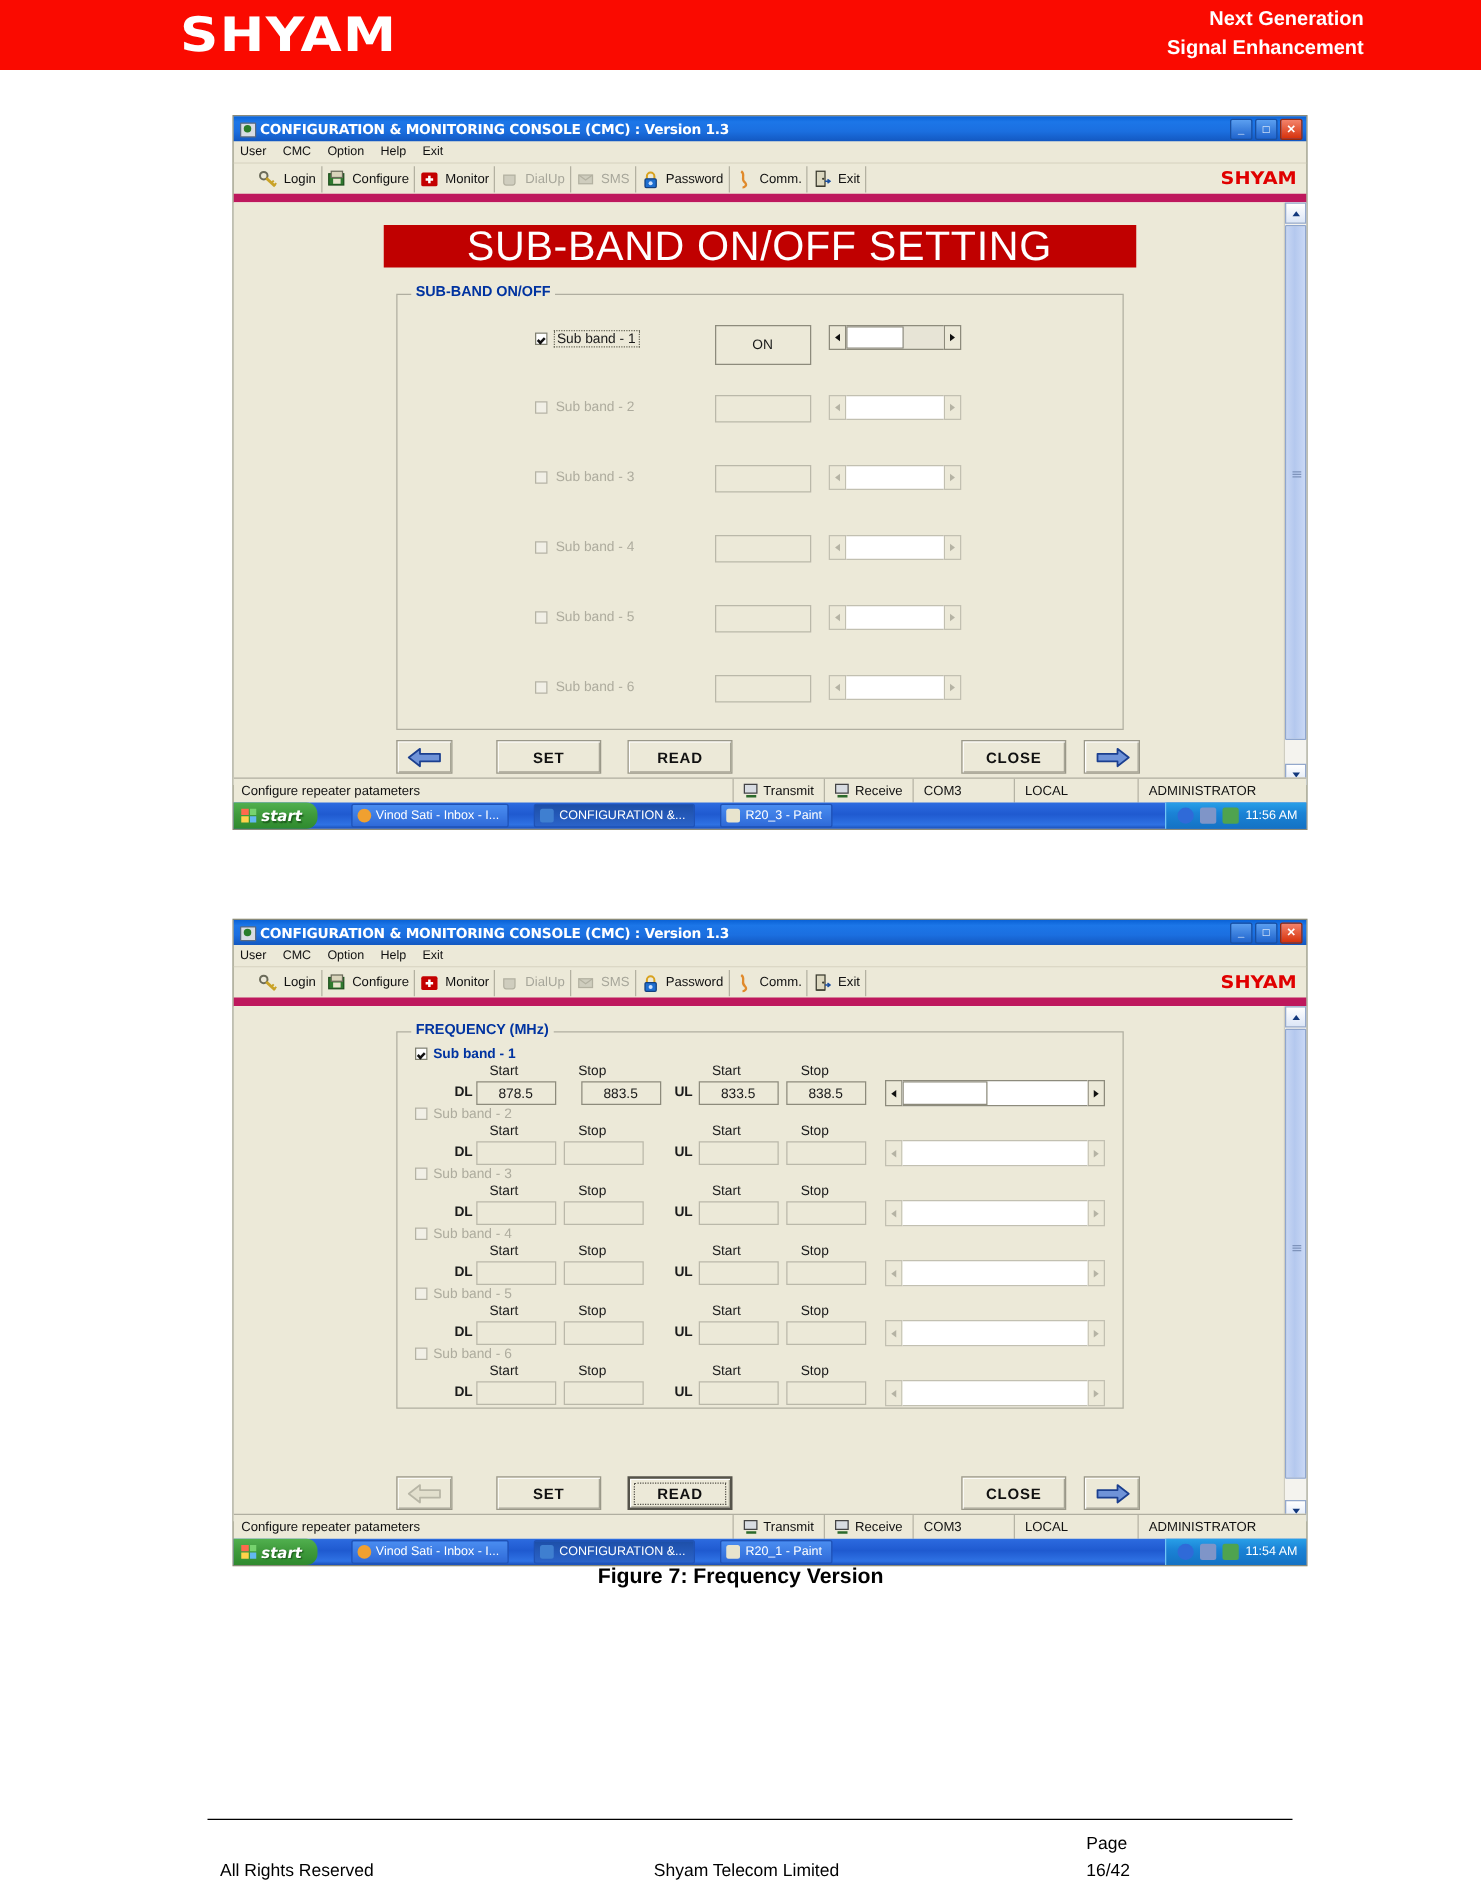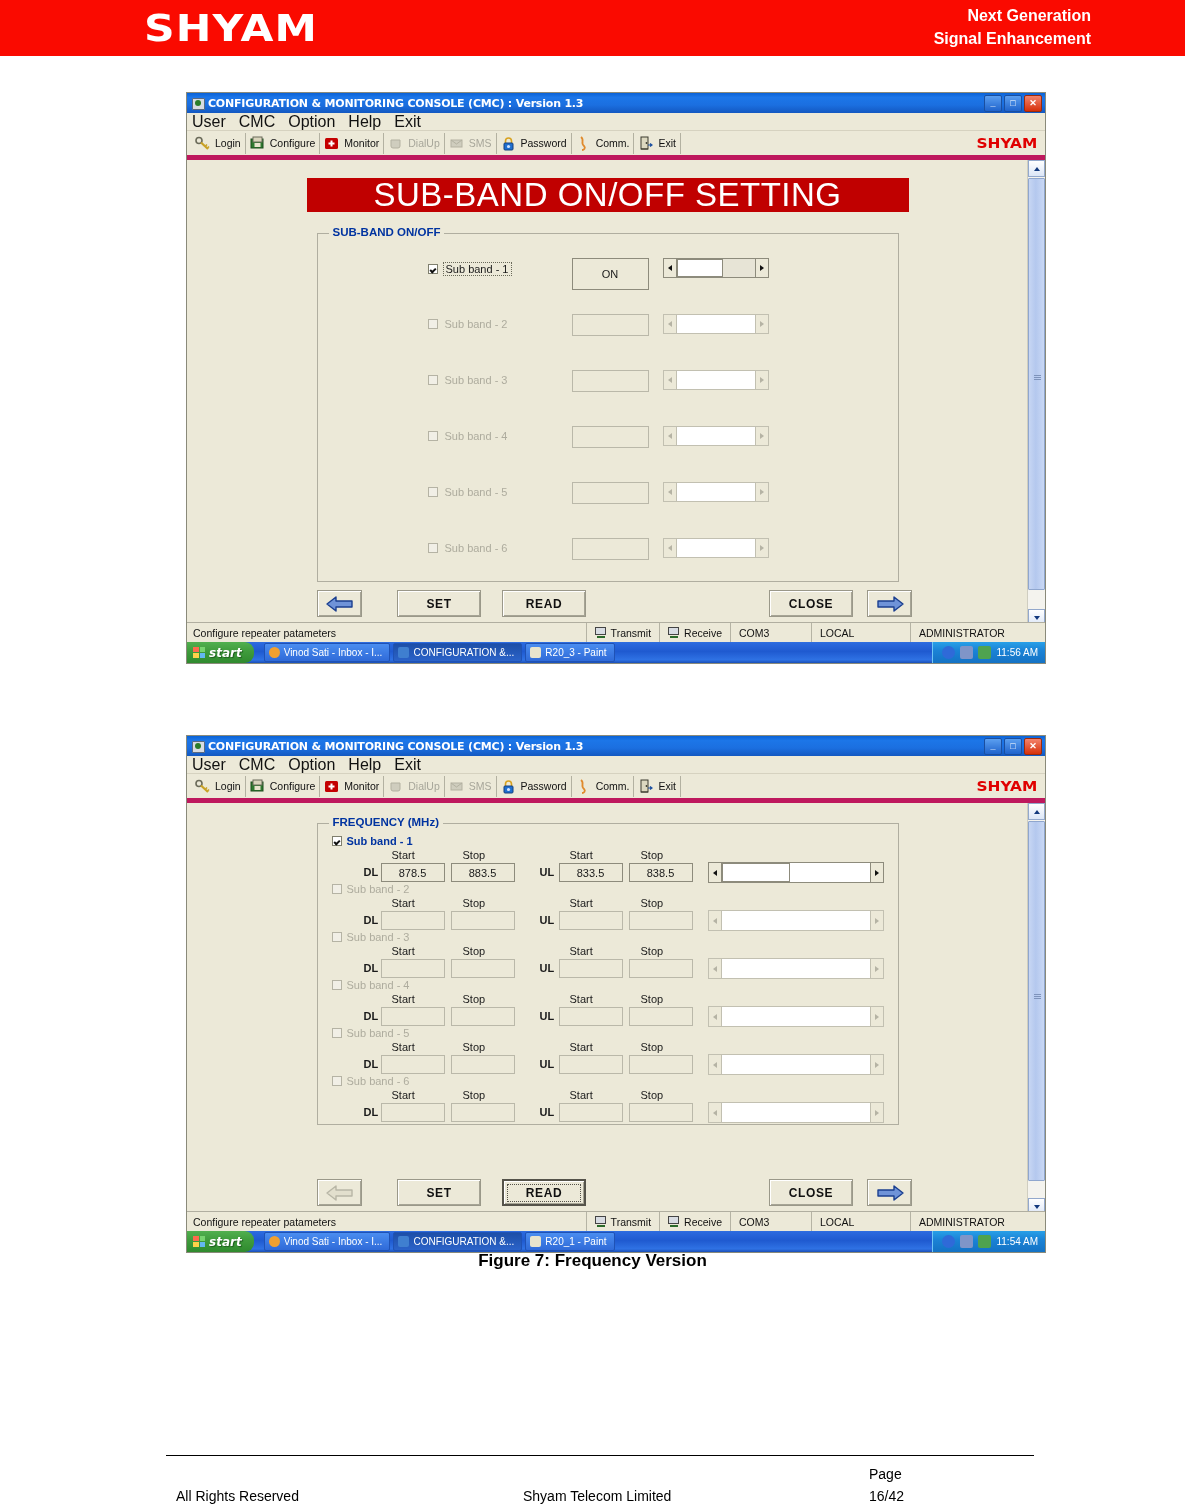--- a/index.html
+++ b/index.html
@@ -38,24 +38,24 @@
   .tb-btns{margin-left:auto;display:flex;gap:2px;padding-right:1px;}
   .tb-b{width:16px;height:15px;border:1px solid #1a4fa0;border-radius:2px;
     display:flex;align-items:center;justify-content:center;
     font-size:9px;color:#fff;font-weight:bold;line-height:1;}
   .tb-b.min{background:linear-gradient(to bottom,#5b9ff0,#1f63cc);}
   .tb-b.max{background:linear-gradient(to bottom,#5b9ff0,#1f63cc);}
   .tb-b.cls{background:linear-gradient(to bottom,#f3836b,#d6300a);border-color:#9a2a0c;}
 
   .menubar{height:17px;background:#ece9d8;display:flex;align-items:center;
     padding-left:5px;border-bottom:1px solid #d6d2c0;}
-  .menubar span{font-size:16px;color:#111;margin-right:13px;white-space:nowrap;}
+  .menubar span{font-size:10px;color:#111;margin-right:13px;white-space:nowrap;}
 
   .toolbar{height:24px;background:#ece9d8;display:flex;align-items:center;
-    border-bottom:5px solid #be185d;position:relative;padding-left:4px;}
+    border-bottom:7px solid #be185d;position:relative;padding-left:16px;}
   .tbtn{display:flex;align-items:center;height:21px;padding:0 4px;white-space:nowrap;
     border-right:1px solid #b3b1a1;}
   .tbtn .lbl{font-size:10.5px;color:#111;margin-left:5px;}
   .tbtn.dis .lbl{color:#a7a69a;}
   .ticon{width:15px;height:15px;position:relative;flex:0 0 auto;}
   .shy{position:absolute;right:8px;top:4px;color:#e00000;font-weight:bold;font-size:14px;
     font-family:"DejaVu Sans", sans-serif;transform:scaleX(1.1);transform-origin:right center;}
 
   .clientwrap{position:relative;background:#ffffff;}
   .client{position:absolute;left:0;top:0;right:17px;bottom:0;background:#ece9d8;overflow:hidden;}
@@ -143,21 +143,21 @@
     font-family:"DejaVu Sans", sans-serif;text-shadow:1px 1px 1px #1d5c1c;}
   .flag{width:12px;height:11px;display:grid;grid-template-columns:1fr 1fr;grid-template-rows:1fr 1fr;gap:1px;}
   .flag i{display:block;background:#ffcf3f;}
   .flag i:nth-child(1){background:#ff6a4d;}
   .flag i:nth-child(2){background:#77d36f;}
   .flag i:nth-child(3){background:#ffd24a;}
   .flag i:nth-child(4){background:#63b8f0;}
   .tasks{display:flex;align-items:center;gap:3px;margin-left:10px;}
   .task{height:17px;display:flex;align-items:center;gap:4px;padding:0 7px 0 4px;
     border-radius:2px;color:#fff;font-size:10px;white-space:nowrap;max-width:150px;overflow:hidden;
-    background:linear-gradient(to bottom,#4a8df0,#2f6ad8);border:1px solid #1f52b5;}
+    background:linear-gradient(to bottom,#4a8df0,#2f6ad8);border:1px solid #1f52b5;margin-left:17px;}
   .task.active{background:linear-gradient(to bottom,#1d4fa8,#2b63c9);}
   .tray{margin-left:auto;height:21px;display:flex;align-items:center;gap:5px;padding:0 7px 0 9px;
     background:linear-gradient(to bottom,#28a0e8 0%,#1b83d6 40%,#1472c4 100%);
     border-left:1px solid #6fc6f5;color:#fff;font-size:10px;}
   .trayico{width:13px;height:13px;border-radius:2px;}
 
   
   .caption{position:absolute;width:1185px;text-align:center;font-size:17px;font-weight:bold;color:#000;}
   .footrule{position:absolute;left:166px;top:1455px;width:868px;height:1px;background:#000;}
   .foot{position:absolute;font-size:14px;color:#000;}
@@ -586,21 +586,21 @@
             <span class="cb on"></span>
             <span class="lblctl blue" style="margin-left:5px;">Sub band - 1</span>
           </div>
           <div style="position:absolute;left:46px;top:25px;width:520px;height:32px;">
             <span class="lblctl" style="position:absolute;left:28px;top:0;">Start</span>
             <span class="lblctl" style="position:absolute;left:99px;top:0;">Stop</span>
             <span class="lblctl" style="position:absolute;left:206px;top:0;">Start</span>
             <span class="lblctl" style="position:absolute;left:277px;top:0;">Stop</span>
             <span class="lblctl" style="position:absolute;left:0;top:17px;font-weight:bold;">DL</span>
             <span class="tbox" style="position:absolute;left:17px;top:14px;width:64px;height:19px;">878.5</span>
-            <span class="tbox" style="position:absolute;left:87px;top:14px;width:64px;height:19px;">883.5</span>
+            <span class="tbox" style="position:absolute;left:101px;top:14px;width:64px;height:19px;">883.5</span>
             <span class="lblctl" style="position:absolute;left:176px;top:17px;font-weight:bold;">UL</span>
             <span class="tbox" style="position:absolute;left:195px;top:14px;width:64px;height:19px;">833.5</span>
             <span class="tbox" style="position:absolute;left:265px;top:14px;width:64px;height:19px;">838.5</span>
             <span class="hsb" style="position:absolute;left:344px;top:13px;width:176px;height:21px;">
               <i class="ar">
                   <i class="tri-l"></i>
                 </i>
               <i class="track" style="background:#fff;">
                   <i class="th" style="width:46%;"></i>
                 </i>

